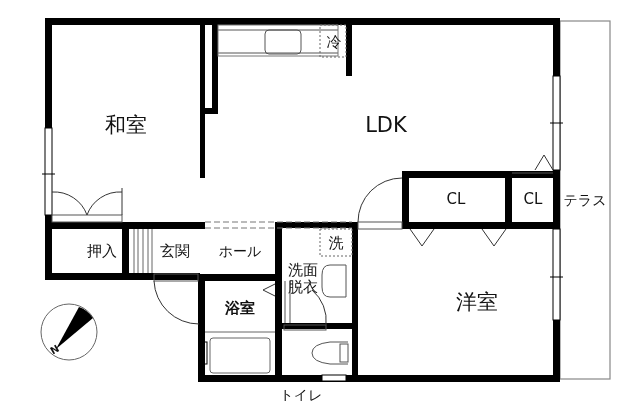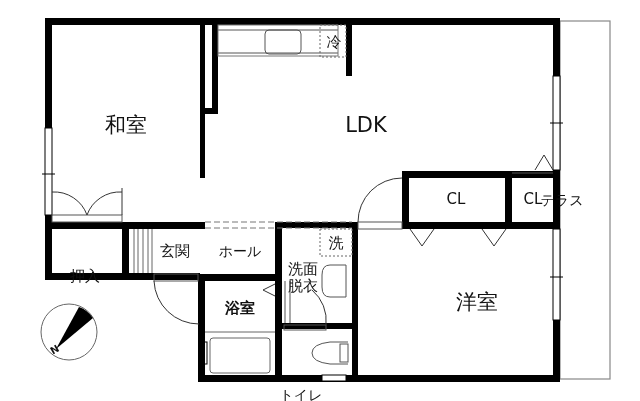--- a/index.html
+++ b/index.html
@@ -2,21 +2,21 @@
 <html><head>
 <meta charset="utf-8">
 <style>
   html, body { margin:0; padding:0; background:#ffffff; }
   body { width:640px; height:401px; overflow:hidden; position:relative; font-family:"DejaVu Sans", sans-serif; }
   #plan { position:absolute; left:0; top:0; width:640px; height:401px; }
   .lbl { position:absolute; color:#111; font-family:"DejaVu Sans", sans-serif; white-space:nowrap; line-height:1; transform:translate(-50%,-50%); }
   .lg { font-size:21px; }
   .md { font-size:15px; }
   .sm { font-size:14px; }
-  .stack { line-height:17px; text-align:right;font-family:Liberation Mono, monospace; }
+  .stack { line-height:17px; text-align:right; }
 </style>
 </head>
 <body>
 
 <svg id="plan" viewBox="0 0 640 401" xmlns="http://www.w3.org/2000/svg">
 
   <rect x="560" y="21" width="50" height="358" fill="none" stroke="#888" stroke-width="1.2"></rect>
 
   <g fill="#000">
     <rect x="45" y="18" width="197" height="7"></rect>
@@ -122,25 +122,25 @@
   <path d="M348,342 L330,342 Q312,344 312,353 Q312,362 330,364 L348,364" fill="none" stroke="#555" stroke-width="1"></path>
   <rect x="340" y="344" width="8" height="18" fill="none" stroke="#555" stroke-width="1"></rect>
 
   <g>
     <circle cx="69" cy="332" r="28" fill="none" stroke="#666" stroke-width="1"></circle>
     <path d="M56,349 L79,307 A28,28 0 0 1 93,318 Z" fill="#000"></path>
   </g>
 </svg>
 
 <div class="lbl lg" style="left:126px;top:125px;">和室</div>
-<div class="lbl lg" style="left:366px;top:125px;">LDK</div>
+<div class="lbl lg" style="left:386px;top:125px;">LDK</div>
 <div class="lbl md" style="left:456px;top:199px;">CL</div>
 <div class="lbl md" style="left:533px;top:199px;">CL</div>
-<div class="lbl sm" style="left:562px;top:200px;text-align:center;">テラス</div>
-<div class="lbl md" style="left:85px;top:251px;margin-top:25px;">押入</div>
+<div class="lbl sm" style="left:585px;top:200px;text-align:center;">テラス</div>
+<div class="lbl md" style="left:102px;top:251px;">押入</div>
 <div class="lbl md" style="left:175px;top:251px;">玄関</div>
 <div class="lbl sm" style="left:240px;top:251px;">ホール</div>
 <div class="lbl md" style="left:240px;top:308px;font-weight:bold;">浴室</div>
 <div class="lbl md stack" style="left:303px;top:279px;">
   <div>洗面</div>
   <div>脱衣</div>
 </div>
 <div class="lbl sm" style="left:301px;top:354px;margin-top:41px;">トイレ</div>
 <div class="lbl lg" style="left:457px;top:302px;margin-left:20px;">洋室</div>
 <div class="lbl md" style="left:334px;top:42px;">冷</div>

